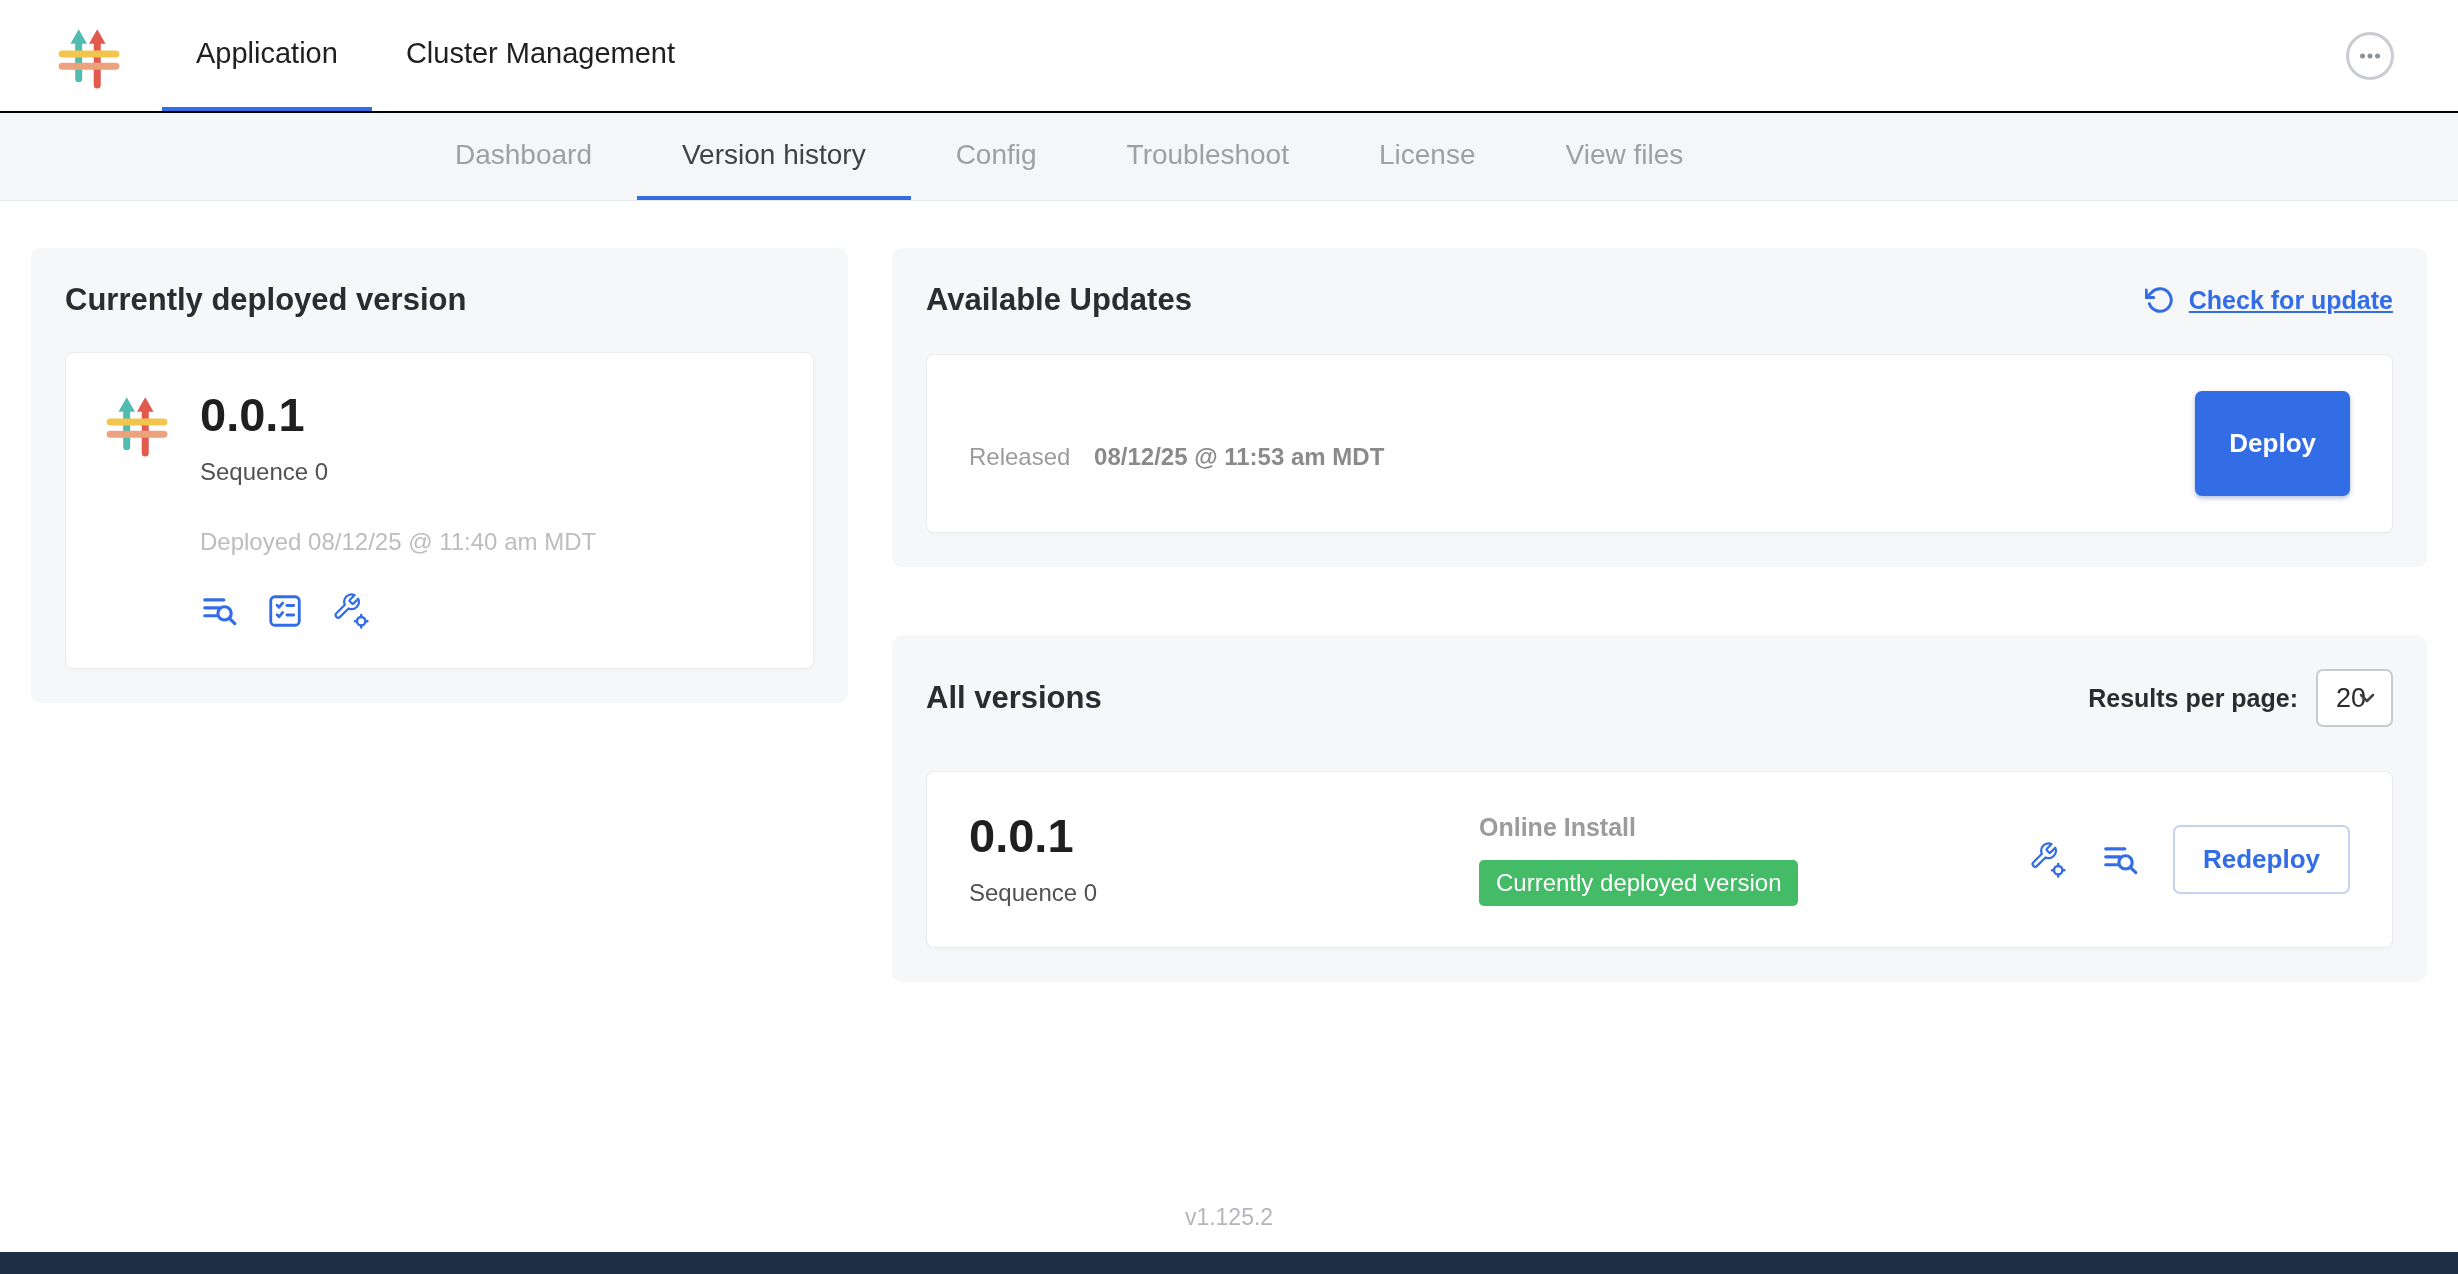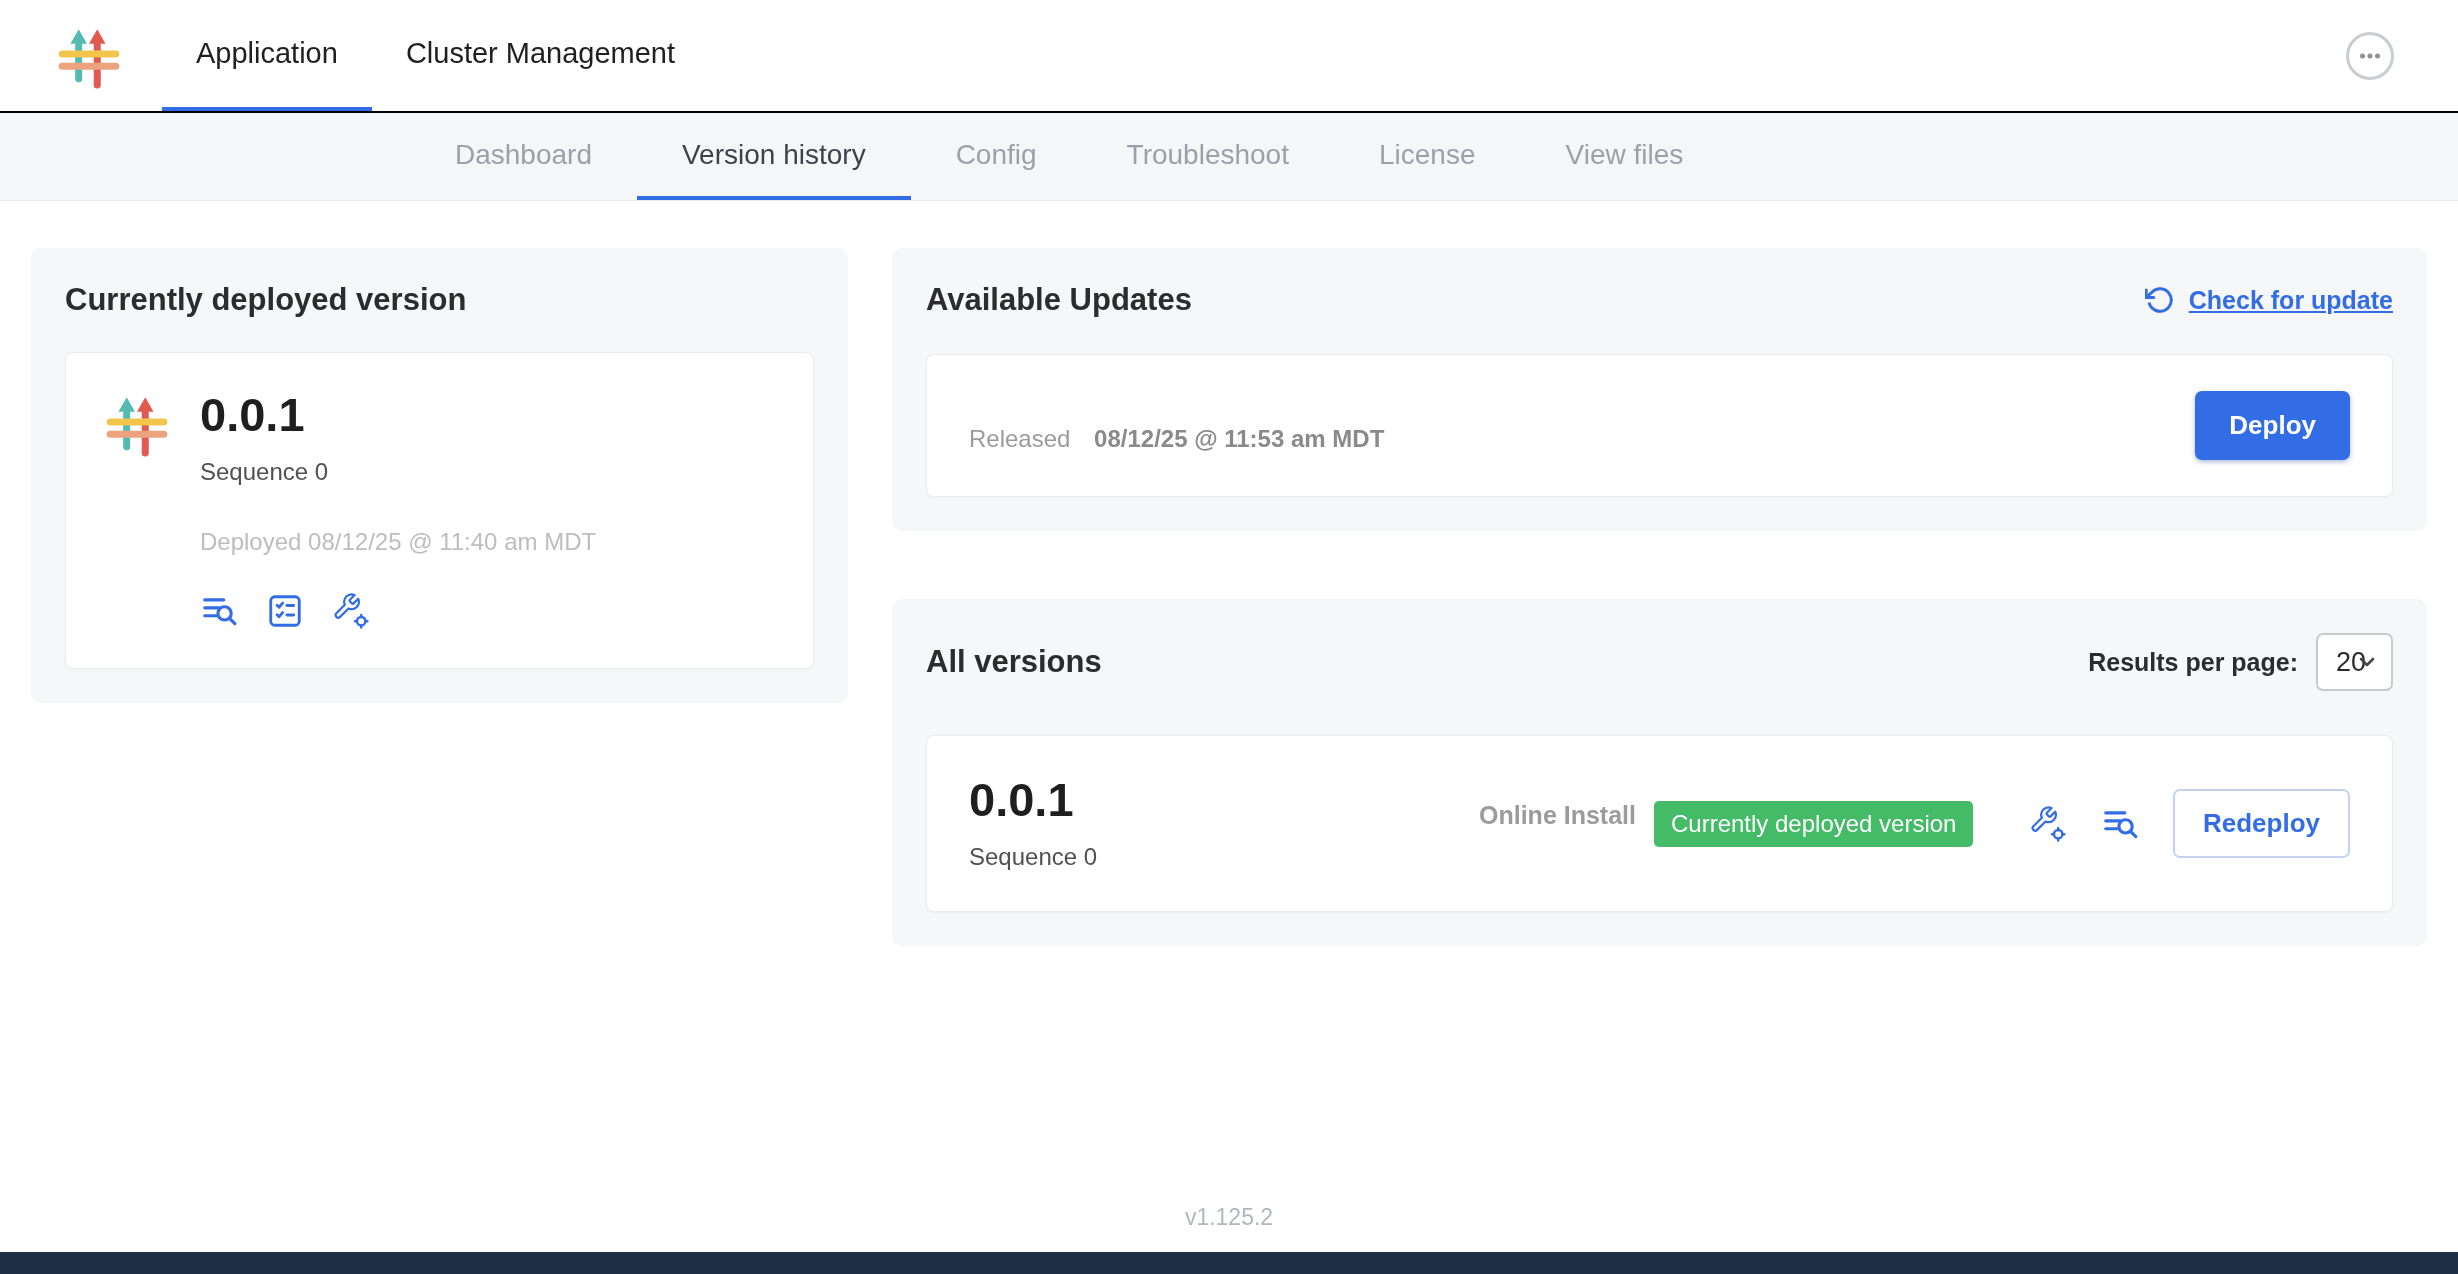--- a/index.html
+++ b/index.html
@@ -88,21 +88,21 @@
   .check-link .refresh svg{width:100%;height:100%;}
   .update-inner{
     margin-top:36px;padding:36px 42px;
     display:flex;align-items:center;justify-content:space-between;
   }
   .released-line{margin-top:26px;font-size:24px;color:#9b9b9b;}
   .released-line .date{font-weight:700;color:#8a8a8a;margin-left:17px;}
   .btn-primary{
     background:var(--accent);color:#fff;
     font-size:26px;font-weight:700;font-family:inherit;
-    border:none;border-radius:7px;padding:19px 34px;
+    border:none;border-radius:7px;padding:37px 34px;
     box-shadow:0 2px 5px rgba(20,60,140,0.35);cursor:pointer;
   }
   
   .perpage{display:flex;align-items:center;gap:18px;}
   .perpage-label{font-size:25px;font-weight:700;color:#2c2c2c;}
   .select-wrap{position:relative;display:inline-flex;}
   .select-wrap select{
     appearance:none;-webkit-appearance:none;-moz-appearance:none;
     font-family:inherit;font-size:27px;color:#2b2b2b;
     background:#fff;border:2px solid #c8cacd;border-radius:7px;
@@ -111,21 +111,21 @@
   .select-wrap .chev{
     position:absolute;right:14px;top:50%;transform:translateY(-50%);
     width:24px;height:24px;pointer-events:none;display:inline-flex;
   }
   .select-wrap .chev svg{width:100%;height:100%;}
   .versions-inner{
     margin-top:44px;padding:40px 42px;
     display:flex;align-items:center;
   }
   .vrow-left{width:510px;flex:0 0 510px;}
-  .vrow-mid{flex:1;display:flex;flex-direction:row;align-items:flex-start;gap:18px;}
+  .vrow-mid{flex:1;display:flex;flex-direction:column;align-items:flex-start;gap:18px;}
   .install-type{font-size:25px;font-weight:700;color:#9b9b9b;}
   .badge{
     background:var(--badge-green);color:#fff;
     font-size:24px;padding:9px 17px;border-radius:5px;
   }
   .vrow-actions{display:flex;align-items:center;gap:34px;}
   .btn-outline{
     background:#fff;color:var(--accent);
     font-size:26px;font-weight:700;font-family:inherit;
     border:2px solid #c6d2ee;border-radius:7px;padding:17px 28px;cursor:pointer;

